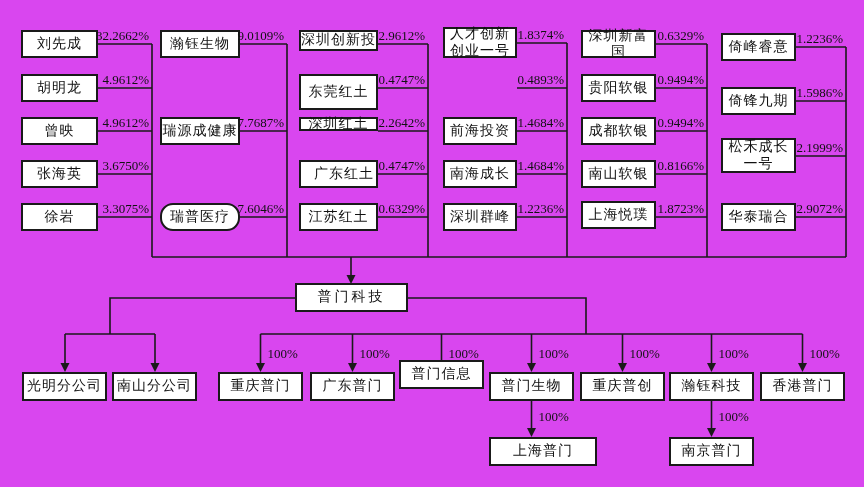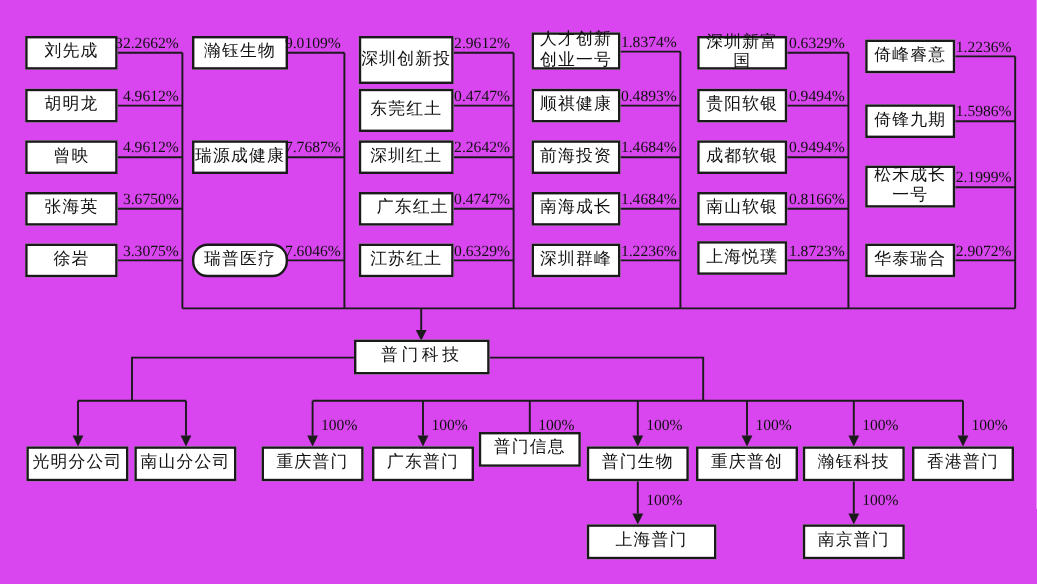--- a/index.html
+++ b/index.html
@@ -101,34 +101,33 @@
     <div class="node" style="left: 21px; top: 160px; width: 77px; height: 28px;">张海英</div>
     <div class="pct" style="right: 715px; top: 158px;">3.6750%</div>
     <div class="node" style="left: 21px; top: 203px; width: 77px; height: 28px;">徐岩</div>
     <div class="pct" style="right: 715px; top: 201px;">3.3075%</div>
     <div class="node" style="left: 160px; top: 30px; width: 80px; height: 28px;">瀚钰生物</div>
     <div class="pct" style="right: 580px; top: 28px;">9.0109%</div>
     <div class="node" style="left: 160px; top: 117px; width: 80px; height: 28px;">瑞源成健康</div>
     <div class="pct" style="right: 580px; top: 115px;">7.7687%</div>
     <div class="node" style="left: 160px; top: 203px; width: 80px; height: 28px; border-radius: 13px;">瑞普医疗</div>
     <div class="pct" style="right: 580px; top: 201px;">7.6046%</div>
-    <div class="node" style="left: 299px; top: 30px; width: 79px; height: 40px;">深圳创新投</div>
+    <div class="node" style="left: 299px; top: 30px; width: 79px; height: 21px;">深圳创新投</div>
     <div class="pct" style="right: 439px; top: 28px;">2.9612%</div>
     <div class="node" style="left: 299px; top: 74px; width: 79px; height: 36px;">东莞红土</div>
     <div class="pct" style="right: 439px; top: 72px;">0.4747%</div>
-    <div class="node" style="left: 299px; top: 117px; width: 79px; height: 28px;">深圳红土</div>
+    <div class="node" style="left: 299px; top: 117px; width: 79px; height: 14px;">深圳红土</div>
     <div class="pct" style="right: 439px; top: 115px;">2.2642%</div>
     <div class="node" style="left: 299px; top: 160px; width: 79px; height: 28px; padding-left: 11px;">广东红土</div>
     <div class="pct" style="right: 439px; top: 158px;">0.4747%</div>
     <div class="node" style="left: 299px; top: 203px; width: 79px; height: 28px;">江苏红土</div>
     <div class="pct" style="right: 439px; top: 201px;">0.6329%</div>
     <div class="node" style="left: 443px; top: 27px; width: 74px; height: 31px;">人才创新
 创业一号</div>
     <div class="pct" style="right: 300px; top: 27px;">1.8374%</div>
-    <div class="node" style="left: 443px; top: 74px; width: 74px; height: 28px;">顺祺健康</div>
     <div class="pct" style="right: 300px; top: 72px;">0.4893%</div>
     <div class="node" style="left: 443px; top: 117px; width: 74px; height: 28px;">前海投资</div>
     <div class="pct" style="right: 300px; top: 115px;">1.4684%</div>
     <div class="node" style="left: 443px; top: 160px; width: 74px; height: 28px;">南海成长</div>
     <div class="pct" style="right: 300px; top: 158px;">1.4684%</div>
     <div class="node" style="left: 443px; top: 203px; width: 74px; height: 28px;">深圳群峰</div>
     <div class="pct" style="right: 300px; top: 201px;">1.2236%</div>
     <div class="node" style="left: 581px; top: 30px; width: 75px; height: 28px;">深圳新富国</div>
     <div class="pct" style="right: 160px; top: 28px;">0.6329%</div>
     <div class="node" style="left: 581px; top: 74px; width: 75px; height: 28px;">贵阳软银</div>

